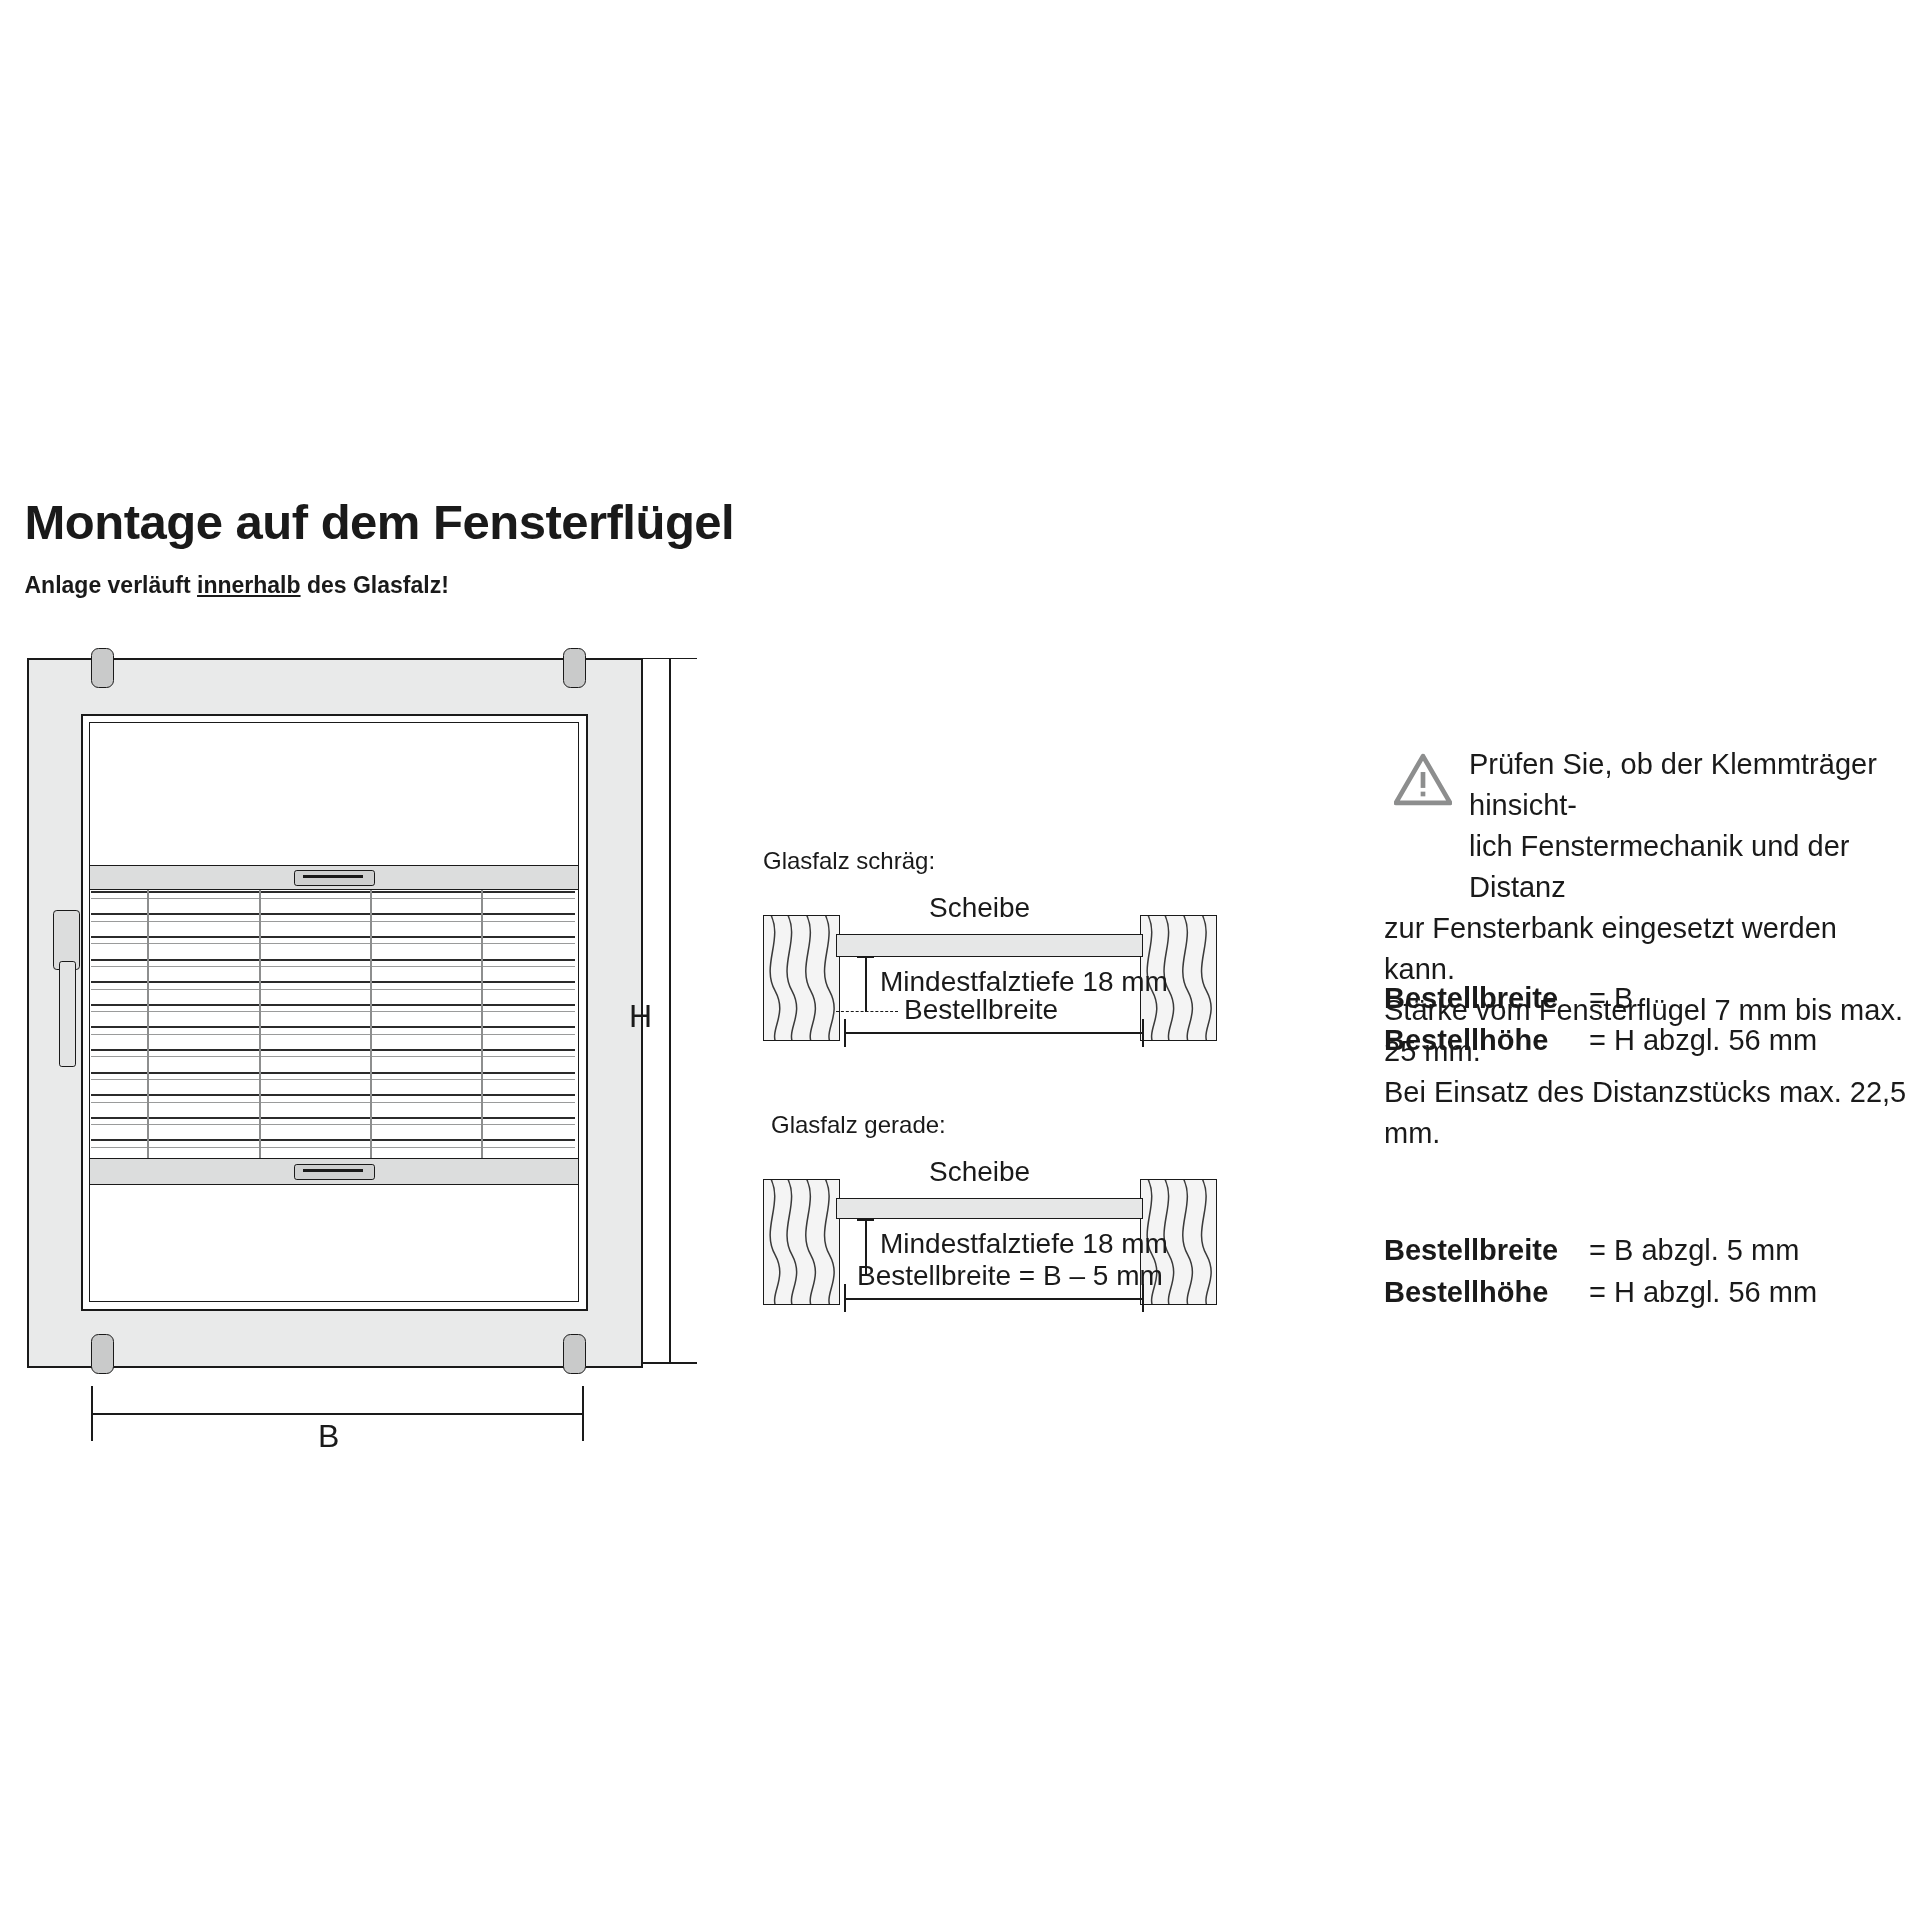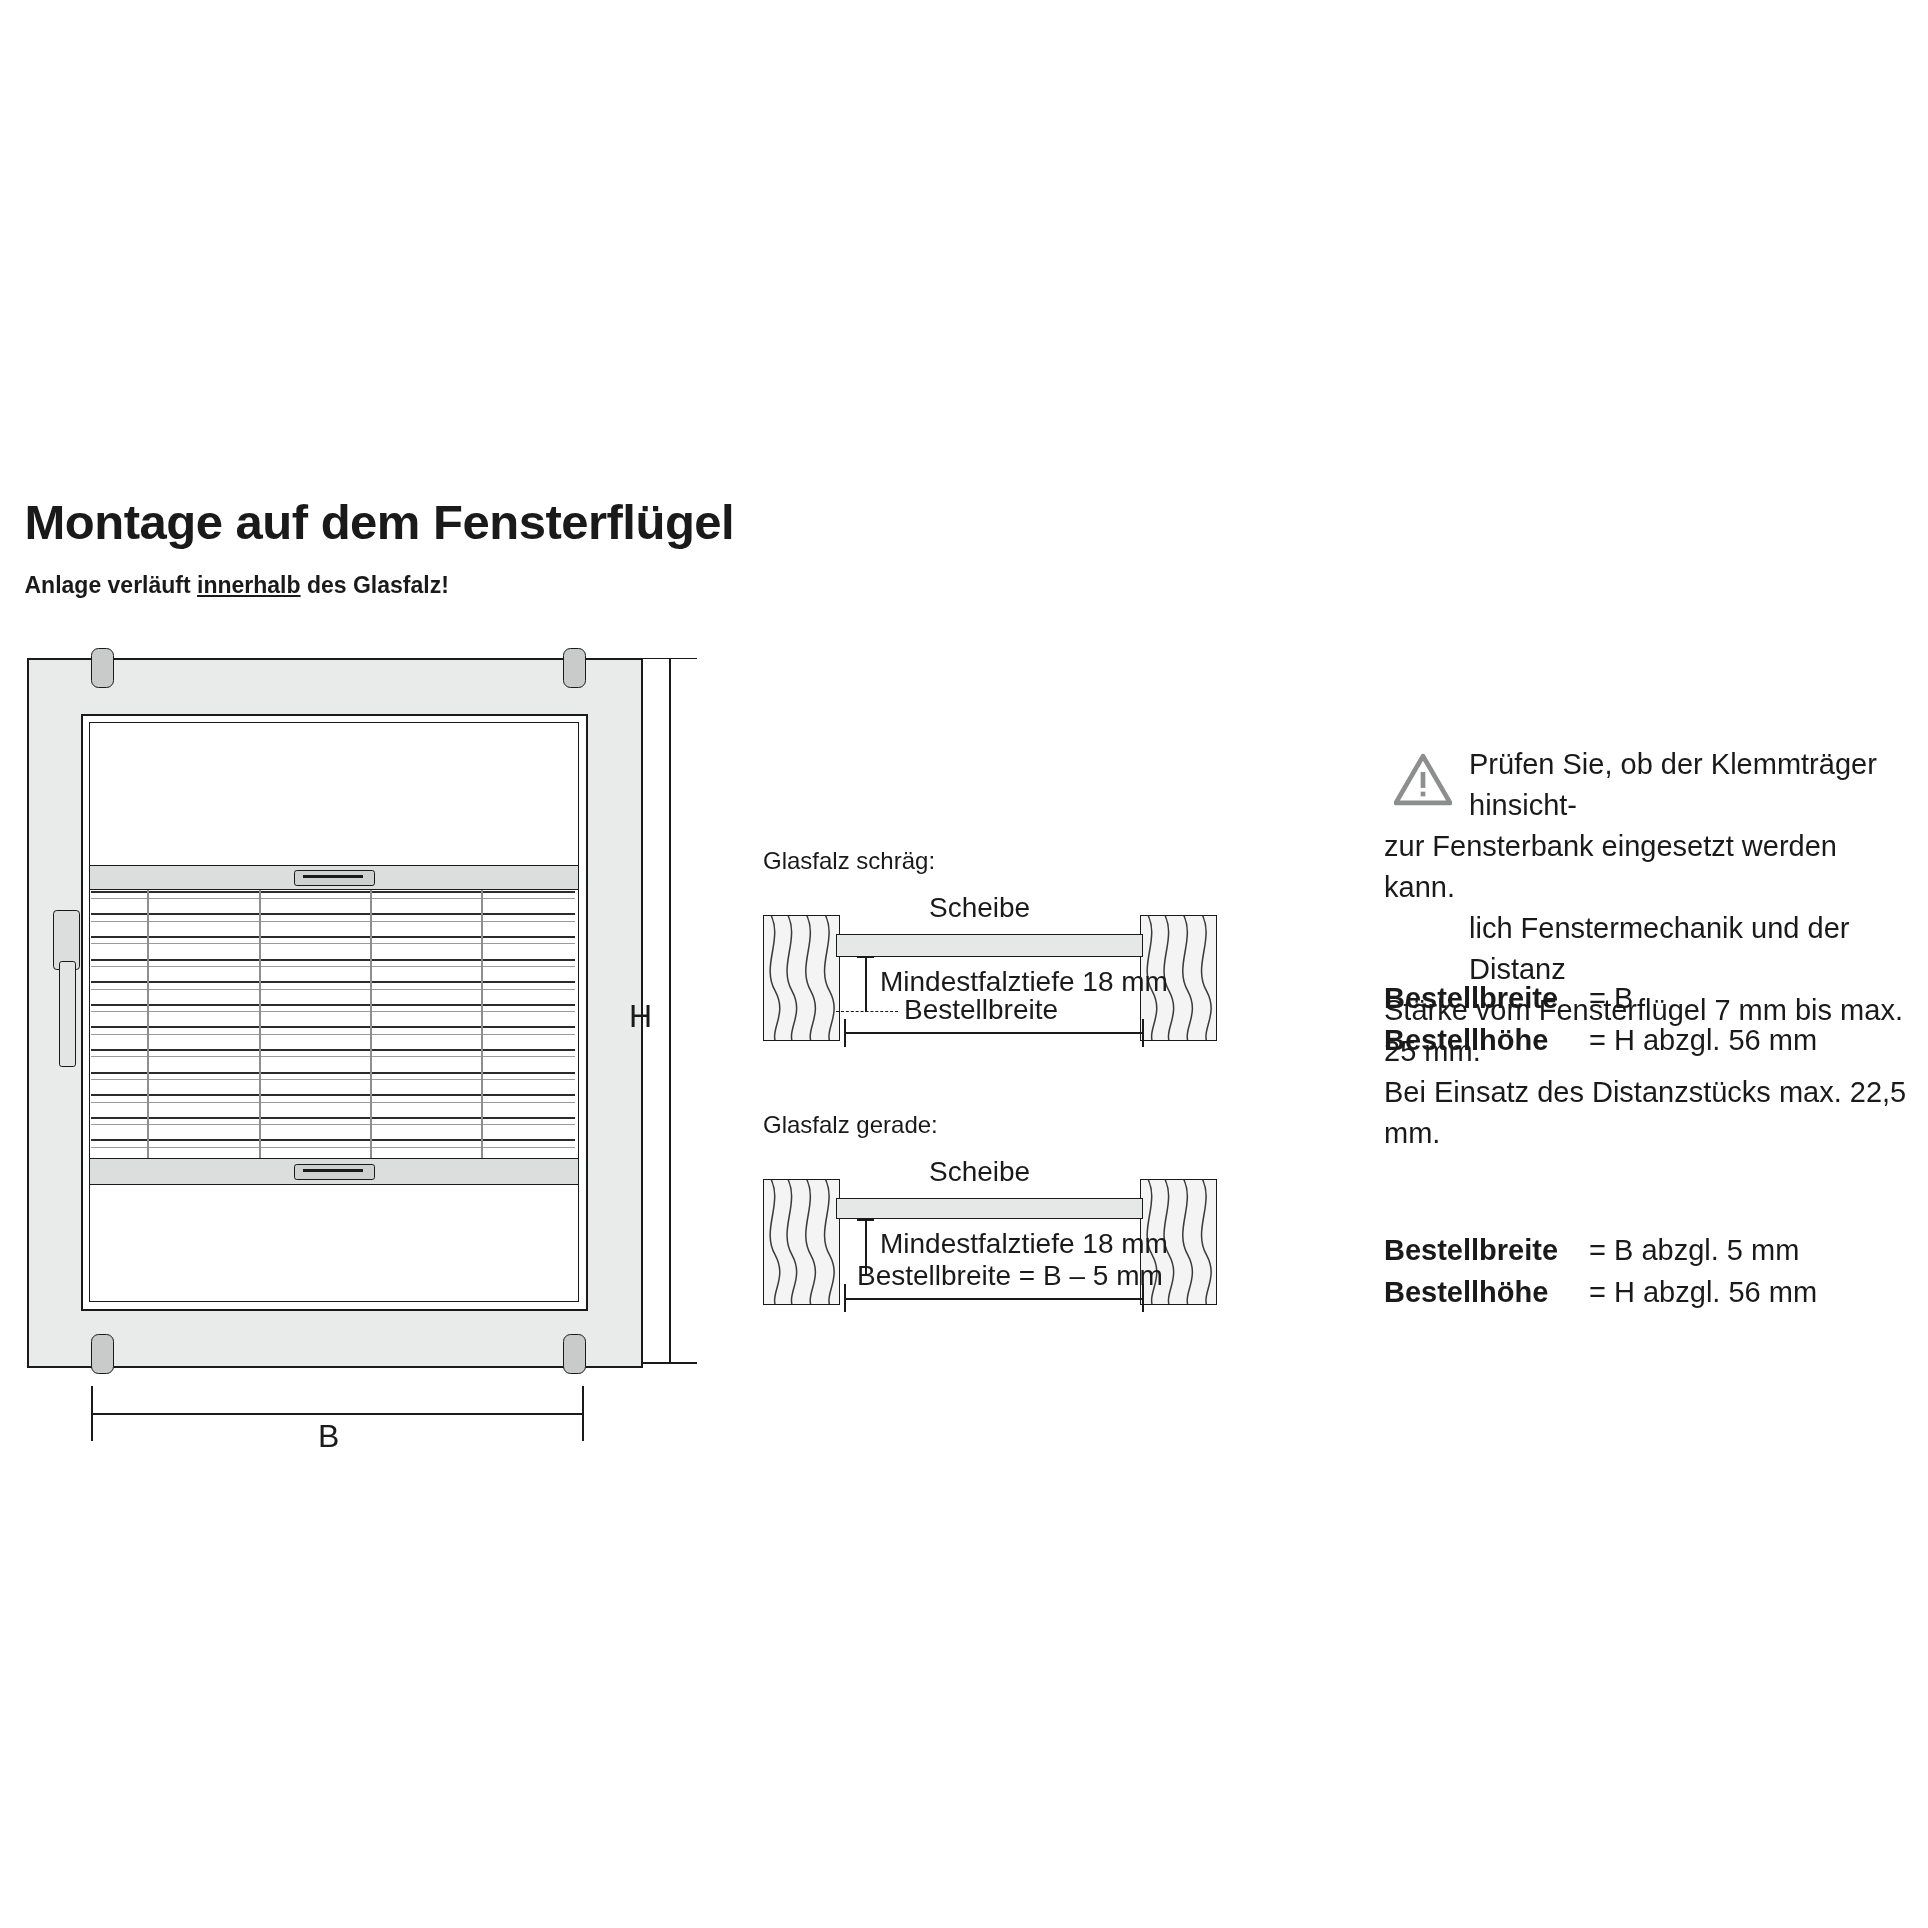--- a/index.html
+++ b/index.html
@@ -165,21 +165,21 @@
     <div class="dashed" style="left:73px;top:145px;width:62px;"></div>
     <div class="dtxt" style="left:117px;top:100px;">Mindestfalztiefe 18 mm</div>
 
     <div class="thin" style="left:81px;top:166px;width:299px;height:1.9px;"></div>
     <div class="thin" style="left:81px;top:153px;width:1.9px;height:28px;"></div>
     <div class="thin" style="left:379px;top:153px;width:1.9px;height:28px;"></div>
     <div class="dtxt" style="left:141px;top:128px;">Bestellbreite</div>
   </div>
 
   <div class="dt" style="left:763px;top:1130px;width:527px;height:207px;">
-    <div class="dt-title" style="left:0;top:-19px;text-align:right;">Glasfalz gerade:</div>
+    <div class="dt-title" style="left:8px;top:-19px;text-align:right;">Glasfalz gerade:</div>
 
     <div class="wood" style="left:0;top:49px;width:75px;height:124px;">
       <svg width="75" height="124" viewBox="0 0 80 132">
         <g fill="none" stroke="#3a3a3a" stroke-width="1.6">
           <path d="M6 -4 C 22 24, -4 52, 12 80 C 26 106, 4 122, 14 138"></path>
           <path d="M24 -4 C 40 24, 14 52, 30 80 C 44 106, 22 122, 32 138"></path>
           <path d="M44 -4 C 60 24, 34 52, 50 80 C 64 106, 42 122, 52 138"></path>
           <path d="M64 -4 C 80 24, 54 52, 70 80 C 84 106, 62 122, 72 138"></path>
         </g>
       </svg>
@@ -208,22 +208,22 @@
   </div>
 
   <svg class="warnicon" viewBox="0 0 62 56">
     <path d="M31 3 L60 53 L2 53 Z" fill="none" stroke="#8d8e8e" stroke-width="5" stroke-linejoin="round"></path>
     <rect x="28.5" y="20" width="5" height="17" fill="#8d8e8e"></rect>
     <rect x="28.5" y="41" width="5" height="5" fill="#8d8e8e"></rect>
   </svg>
 
   <div class="note">
     <div style="padding-left:85px;">Prüfen Sie, ob der Klemmträger hinsicht-</div>
+    <div style="padding-left:85px;">lich Fenstermechanik und der Distanz</div>
     <div>zur Fensterbank eingesetzt werden kann.</div>
-    <div style="padding-left:85px;">lich Fenstermechanik und der Distanz</div>
     <div>Stärke vom Fensterflügel 7 mm bis max. 25 mm.</div>
     <div>Bei Einsatz des Distanzstücks max. 22,5 mm.</div>
   </div>
 
   <div class="spec" style="left:1384px;top:982px;width:527px;">
     <div class="spec-row" style="margin-bottom:9.4px;">
       <span class="k">Bestellbreite</span>
       <span>= B</span>
     </div>
     <div class="spec-row">

